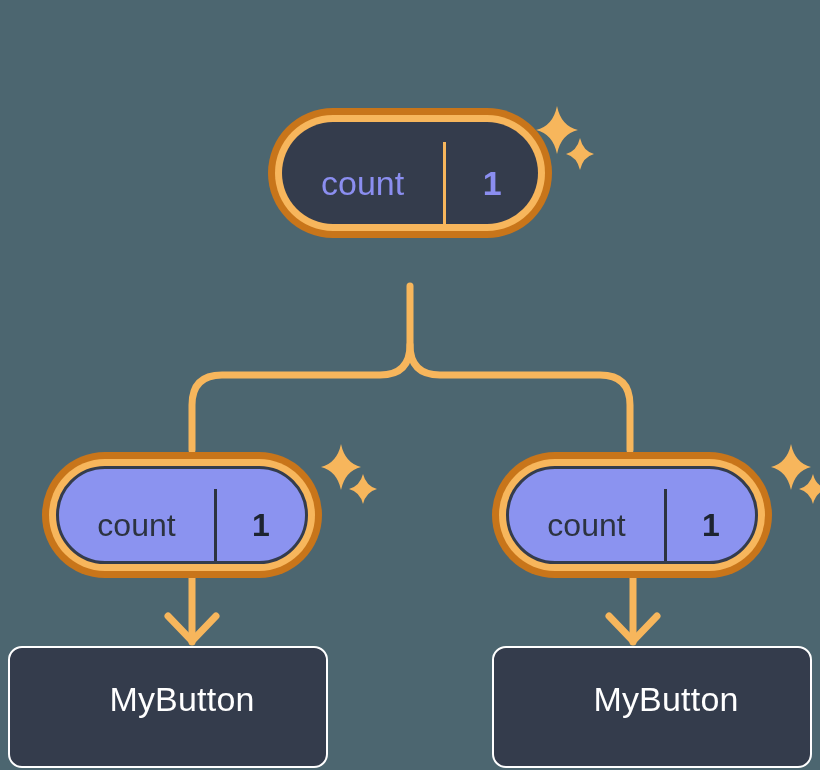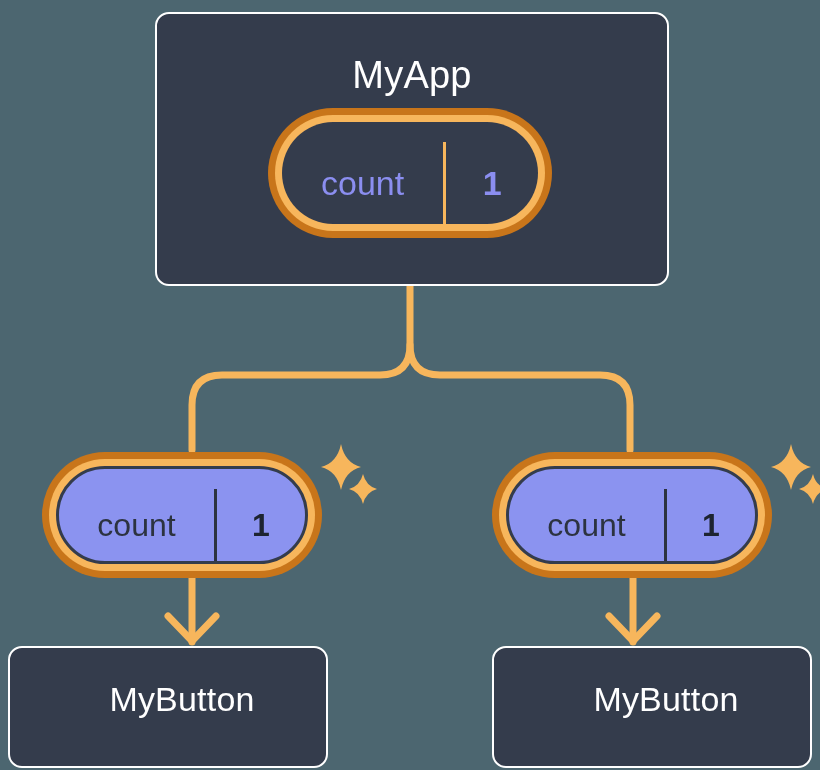--- a/index.html
+++ b/index.html
@@ -200,23 +200,20 @@
     <g>
       <path class="sparkle" d="M 341 444 Q 345 463 361 467 Q 345 471 341 490 Q 337 471 321 467 Q 337 463 341 444 Z"></path>
       <path class="sparkle" d="M 363 474 Q 366 486 377 489 Q 366 492 363 504 Q 360 492 349 489 Q 360 486 363 474 Z"></path>
     </g>
     <g>
       <path class="sparkle" d="M 791 444 Q 795 463 811 467 Q 795 471 791 490 Q 787 471 771 467 Q 787 463 791 444 Z"></path>
       <path class="sparkle" d="M 813 474 Q 816 486 827 489 Q 816 492 813 504 Q 810 492 799 489 Q 810 486 813 474 Z"></path>
     </g>
   </svg>
 
-  <div class="card" id="card-myapp">
-    <div class="card-title">MyApp</div>
-  </div>
 
   <div class="pill" id="pill-top">
     <div class="pill-mid">
       <div class="pill-inner">
         <div class="pill-key">count</div>
         <div class="pill-val">1</div>
       </div>
     </div>
   </div>
 

